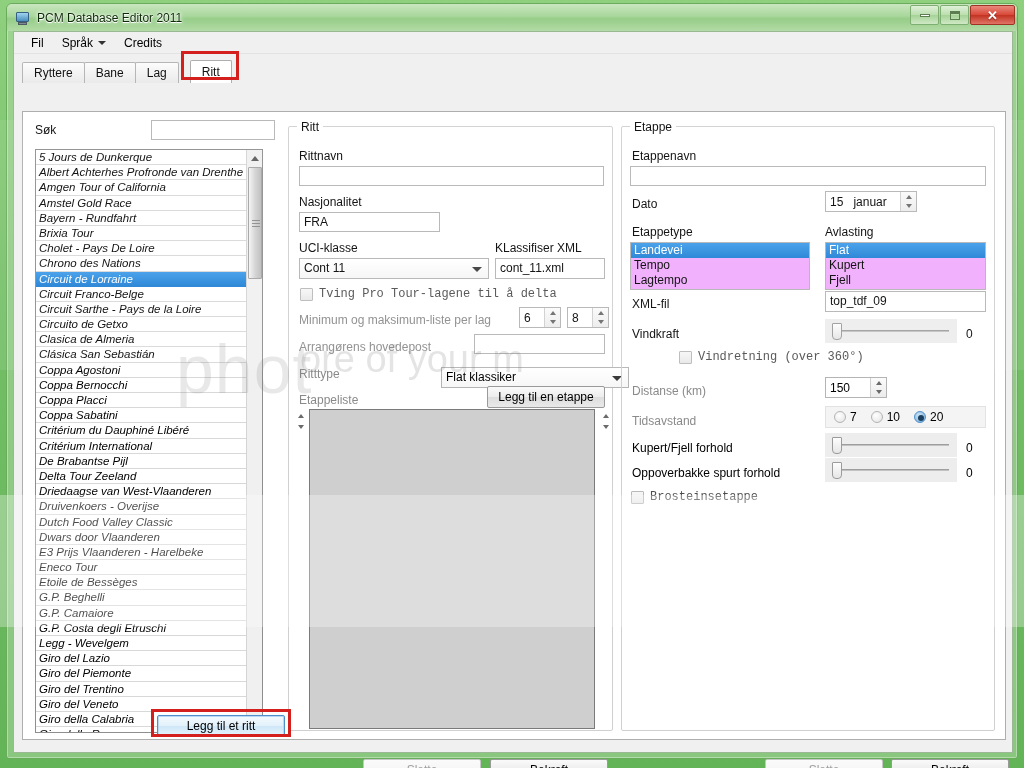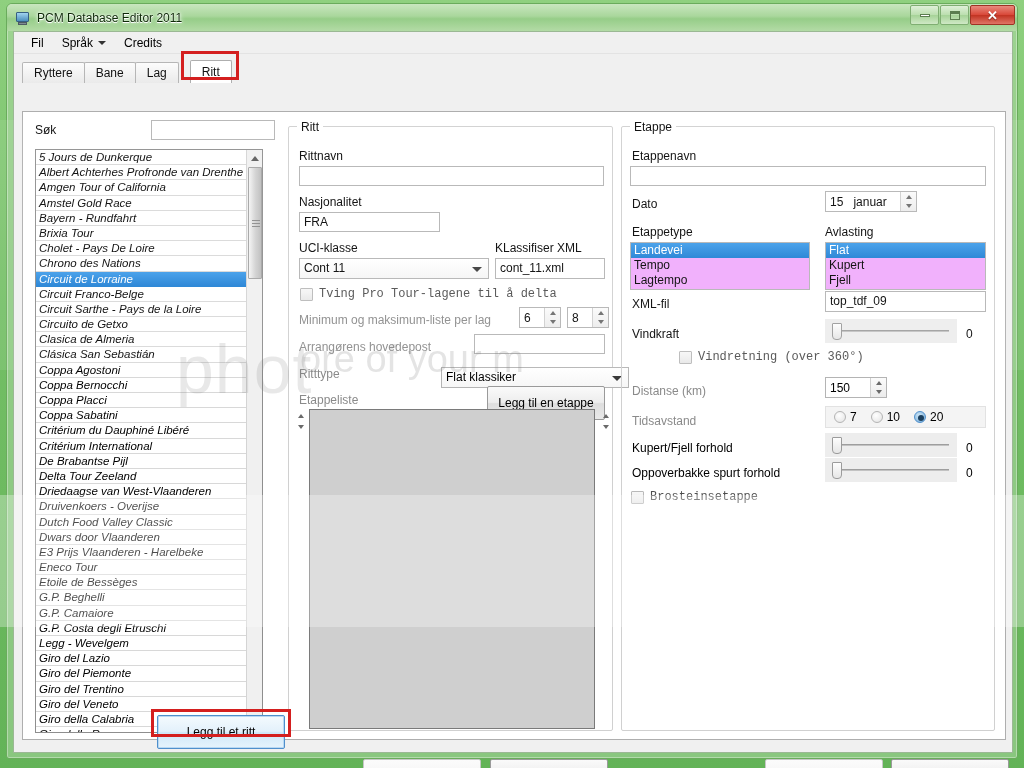--- a/index.html
+++ b/index.html
@@ -224,21 +224,21 @@
 
   
   .btn {
     height: 22px;
     min-width: 60px;
     font-size: 12px; color: #000;
     background: linear-gradient(180deg,#fafafa 0%,#ededed 48%,#dedede 52%,#e9e9e9 100%);
     border: 1px solid #9a9a9a;
     border-radius: 2px;
     display: inline-flex; align-items: center; justify-content: center;
-    padding: 16px 10px;
+    padding: 4px 10px;
     font-family: "Liberation Sans", sans-serif;
     white-space: nowrap;
   }
   .btn.disabled { color: #a0a0a0; background: linear-gradient(180deg,#fbfbfb,#f0f0f0); border-color: #c6c6c6; }
   .btn.focus { border-color: #4f8fcc; box-shadow: 0 0 0 1px #b9d8f2 inset; background: linear-gradient(180deg,#f4fafe 0%,#e3f1fb 48%,#cfe7f8 52%,#e6f3fc 100%); }
 
   
   .groupbox {
     position: absolute;
     border: 1px solid #d0d0d0;

